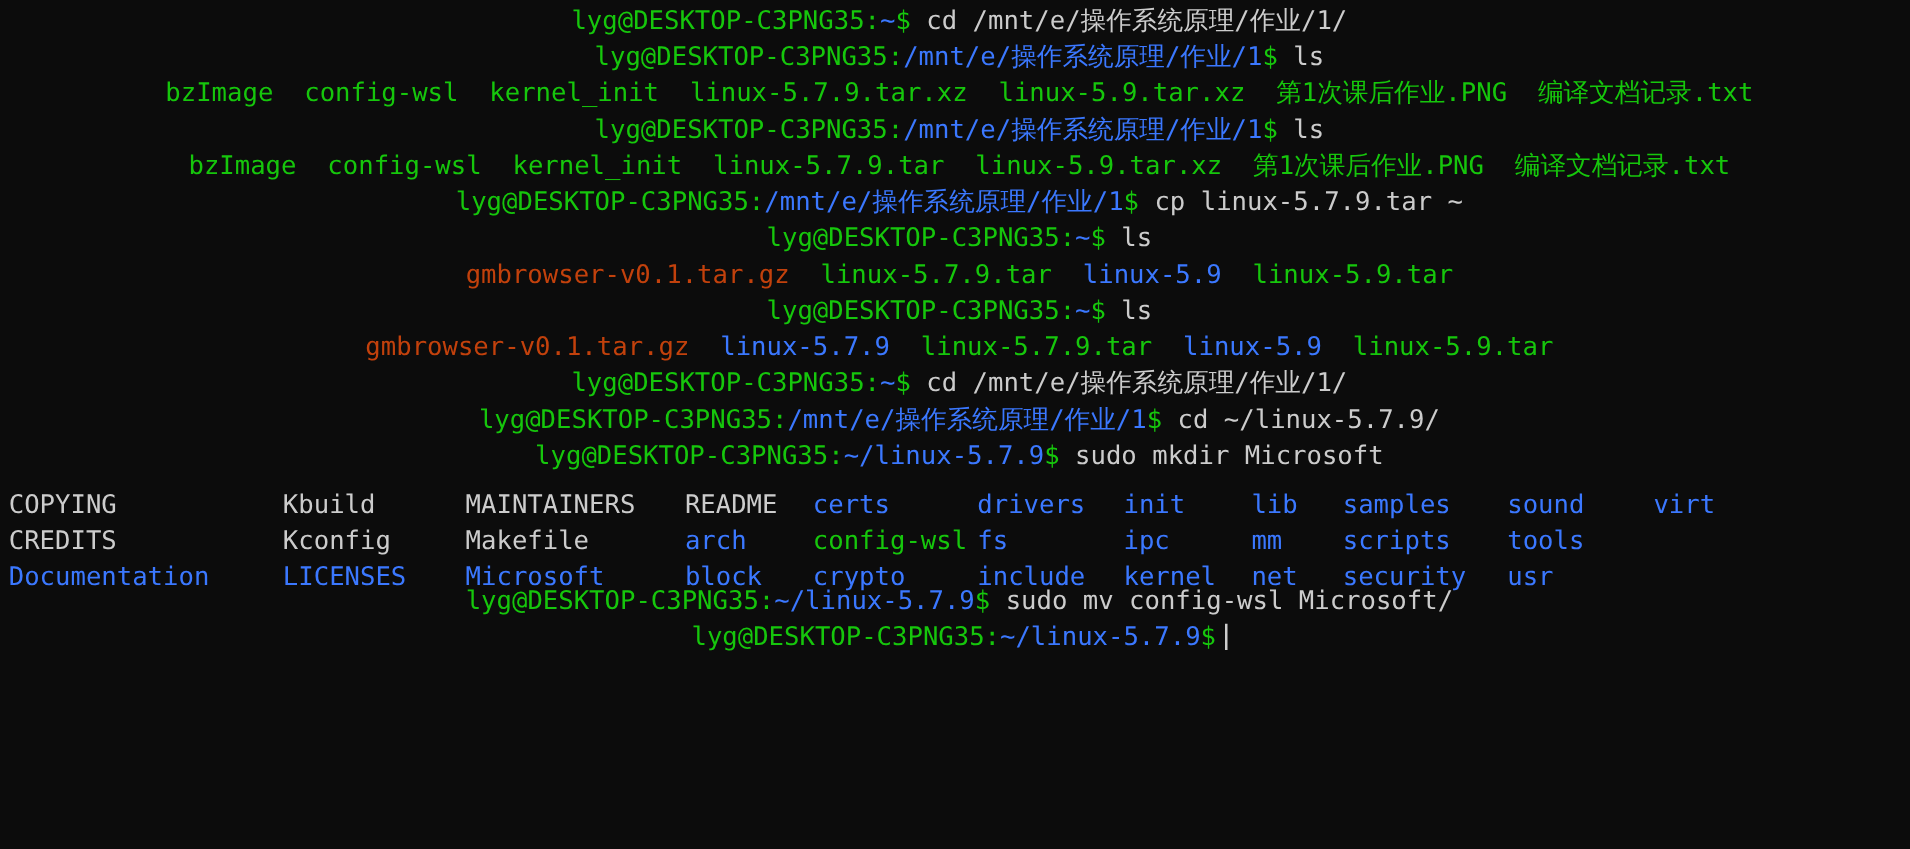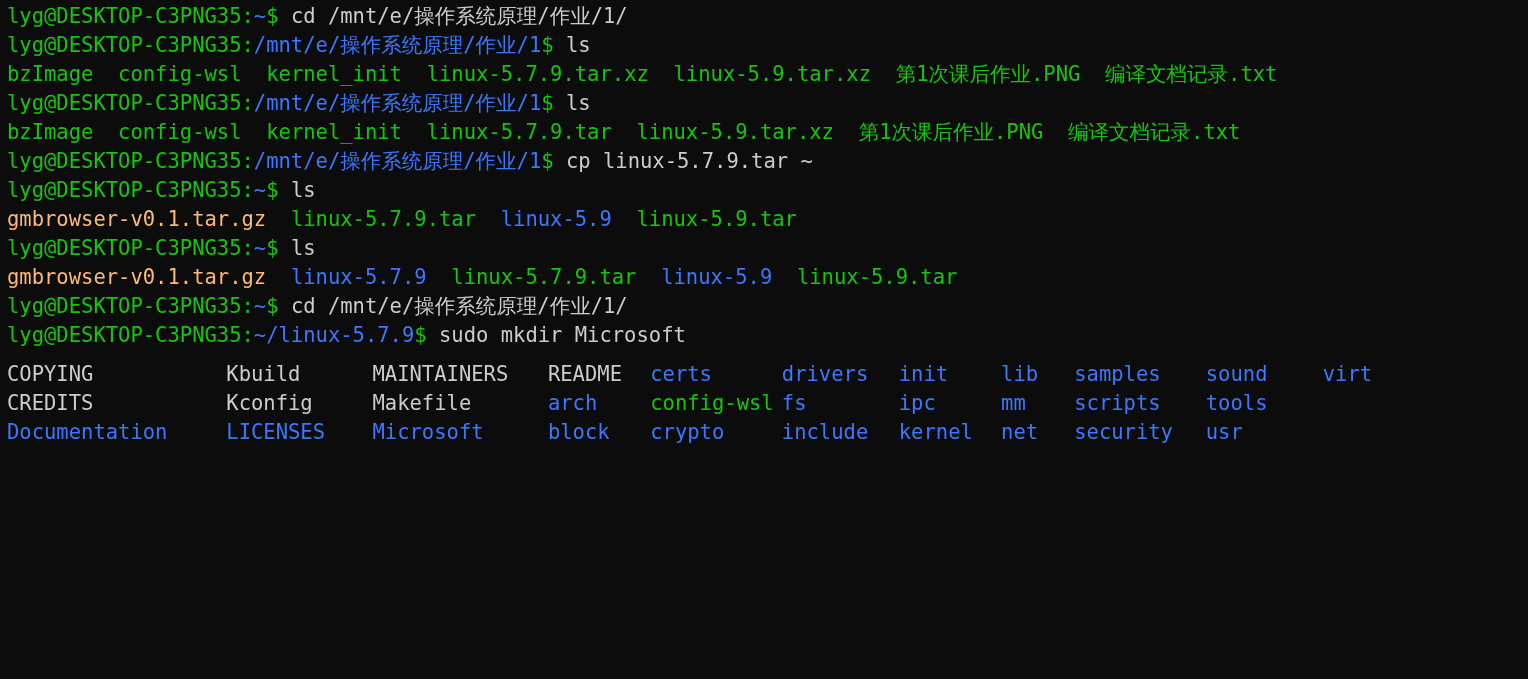--- a/index.html
+++ b/index.html
@@ -18,24 +18,25 @@
     letter-spacing: 0px;
     box-sizing: border-box;
     padding: 2px 0 0 7px;
     position: relative;
   }
   .line {
     white-space: pre;
     height: 29px;
     display: block;
     font-variant-ligatures: none;
+    text-align: center;
   }
   .green  { color: #16c60c; }
   .blue   { color: #3b78ff; }
-  .red    { color: #fdba74; }
+  .red    { color: #c2410c; }
   .white  { color: #cccccc; }
   .cursor {
     display: inline-block;
     width: 2px;
     height: 21px;
     background: #cccccc;
     vertical-align: -4px;
     margin-left: 7px;
   }
   
@@ -74,25 +75,28 @@
   <div class="line" id="ls-home-before"><span class="red">gmbrowser-v0.1.tar.gz</span><span>  </span><span class="green">linux-5.7.9.tar</span><span>  </span><span class="blue">linux-5.9</span><span>  </span><span class="green">linux-5.9.tar</span></div>
 
 
   <div class="line"><span class="green">lyg@DESKTOP-C3PNG35</span><span class="green">:</span><span class="blue">~</span><span class="green">$</span><span class="white"> </span><span class="white">ls</span></div>
 
   <div class="line" id="ls-home-after"><span class="red">gmbrowser-v0.1.tar.gz</span><span>  </span><span class="blue">linux-5.7.9</span><span>  </span><span class="green">linux-5.7.9.tar</span><span>  </span><span class="blue">linux-5.9</span><span>  </span><span class="green">linux-5.9.tar</span></div>
 
   <div class="line"><span class="green">lyg@DESKTOP-C3PNG35</span><span class="green">:</span><span class="blue">~</span><span class="green">$</span><span class="white"> </span><span class="white">cd /mnt/e/操作系统原理/作业/1/</span></div>
 
 
+  <div class="line"><span class="green">lyg@DESKTOP-C3PNG35</span><span class="green">:</span><span class="blue">/mnt/e/操作系统原理/作业/1</span><span class="green">$</span><span class="white"> </span><span class="white">cd ~/linux-5.7.9/</span></div>
 
   <div class="line"><span class="green">lyg@DESKTOP-C3PNG35</span><span class="green">:</span><span class="blue">~/linux-5.7.9</span><span class="green">$</span><span class="white"> </span><span class="white">sudo mkdir Microsoft</span></div>
 
 
   <div id="ls-kernel">
       <div class="cols"><span class="cell white" style="width: 219.3px;">COPYING</span><span class="cell white" style="width: 146.2px;">Kbuild</span><span class="cell white" style="width: 175.44px;">MAINTAINERS</span><span class="cell white" style="width: 102.34px;">README</span><span class="cell blue" style="width: 131.58px;">certs</span><span class="cell blue" style="width: 116.96px;">drivers</span><span class="cell blue" style="width: 102.34px;">init</span><span class="cell blue" style="width: 73.1px;">lib</span><span class="cell blue" style="width: 131.58px;">samples</span><span class="cell blue" style="width: 116.96px;">sound</span><span class="cell blue" style="width: 87.72px;">virt</span></div>
       <div class="cols"><span class="cell white" style="width: 219.3px;">CREDITS</span><span class="cell white" style="width: 146.2px;">Kconfig</span><span class="cell white" style="width: 175.44px;">Makefile</span><span class="cell blue" style="width: 102.34px;">arch</span><span class="cell green" style="width: 131.58px;">config-wsl</span><span class="cell blue" style="width: 116.96px;">fs</span><span class="cell blue" style="width: 102.34px;">ipc</span><span class="cell blue" style="width: 73.1px;">mm</span><span class="cell blue" style="width: 131.58px;">scripts</span><span class="cell blue" style="width: 116.96px;">tools</span><span class="cell blue" style="width: 87.72px;"></span></div>
       <div class="cols"><span class="cell blue" style="width: 219.3px;">Documentation</span><span class="cell blue" style="width: 146.2px;">LICENSES</span><span class="cell blue" style="width: 175.44px;">Microsoft</span><span class="cell blue" style="width: 102.34px;">block</span><span class="cell blue" style="width: 131.58px;">crypto</span><span class="cell blue" style="width: 116.96px;">include</span><span class="cell blue" style="width: 102.34px;">kernel</span><span class="cell blue" style="width: 73.1px;">net</span><span class="cell blue" style="width: 131.58px;">security</span><span class="cell blue" style="width: 116.96px;">usr</span><span class="cell blue" style="width: 87.72px;"></span></div>
     </div>
 
+  <div class="line"><span class="green">lyg@DESKTOP-C3PNG35</span><span class="green">:</span><span class="blue">~/linux-5.7.9</span><span class="green">$</span><span class="white"> </span><span class="white">sudo mv config-wsl Microsoft/</span></div>
 
+  <div class="line"><span class="green">lyg@DESKTOP-C3PNG35</span><span class="green">:</span><span class="blue">~/linux-5.7.9</span><span class="green">$</span><span class="cursor"></span></div>
 
 </div>
 
 </body></html>

